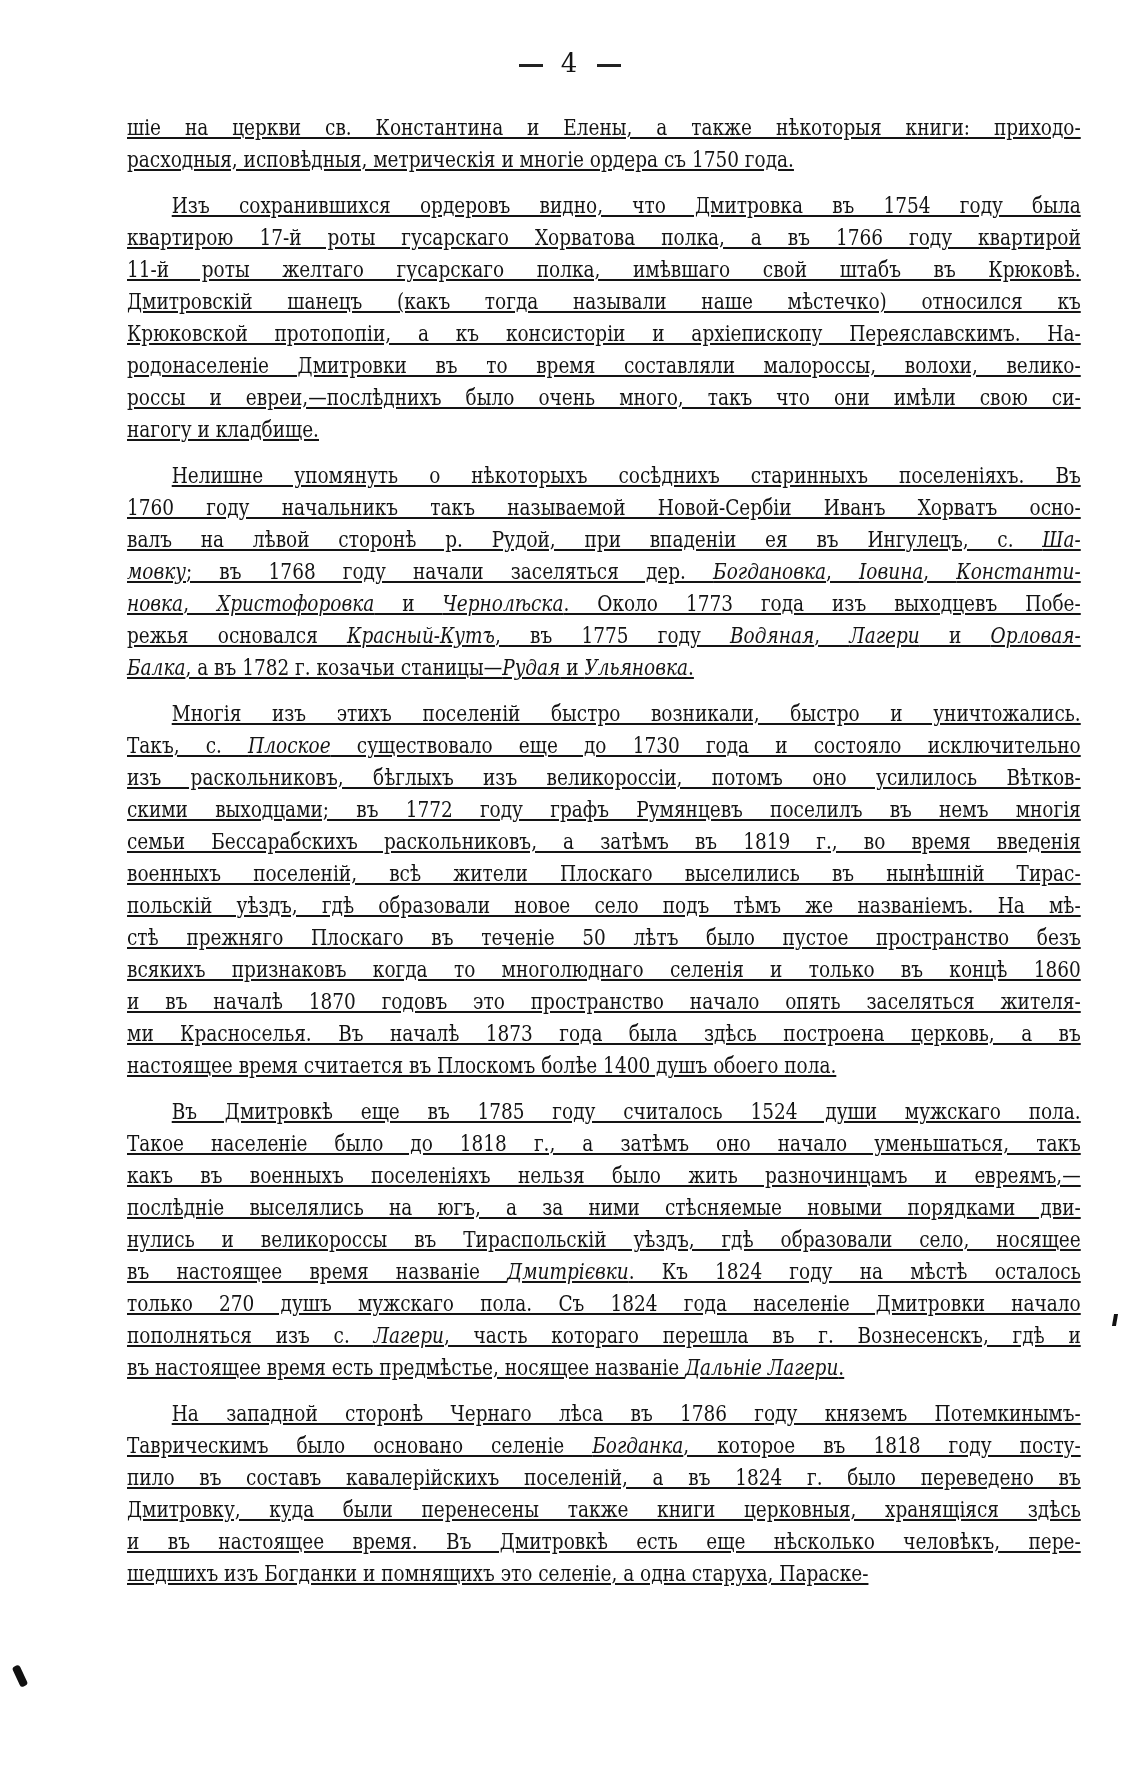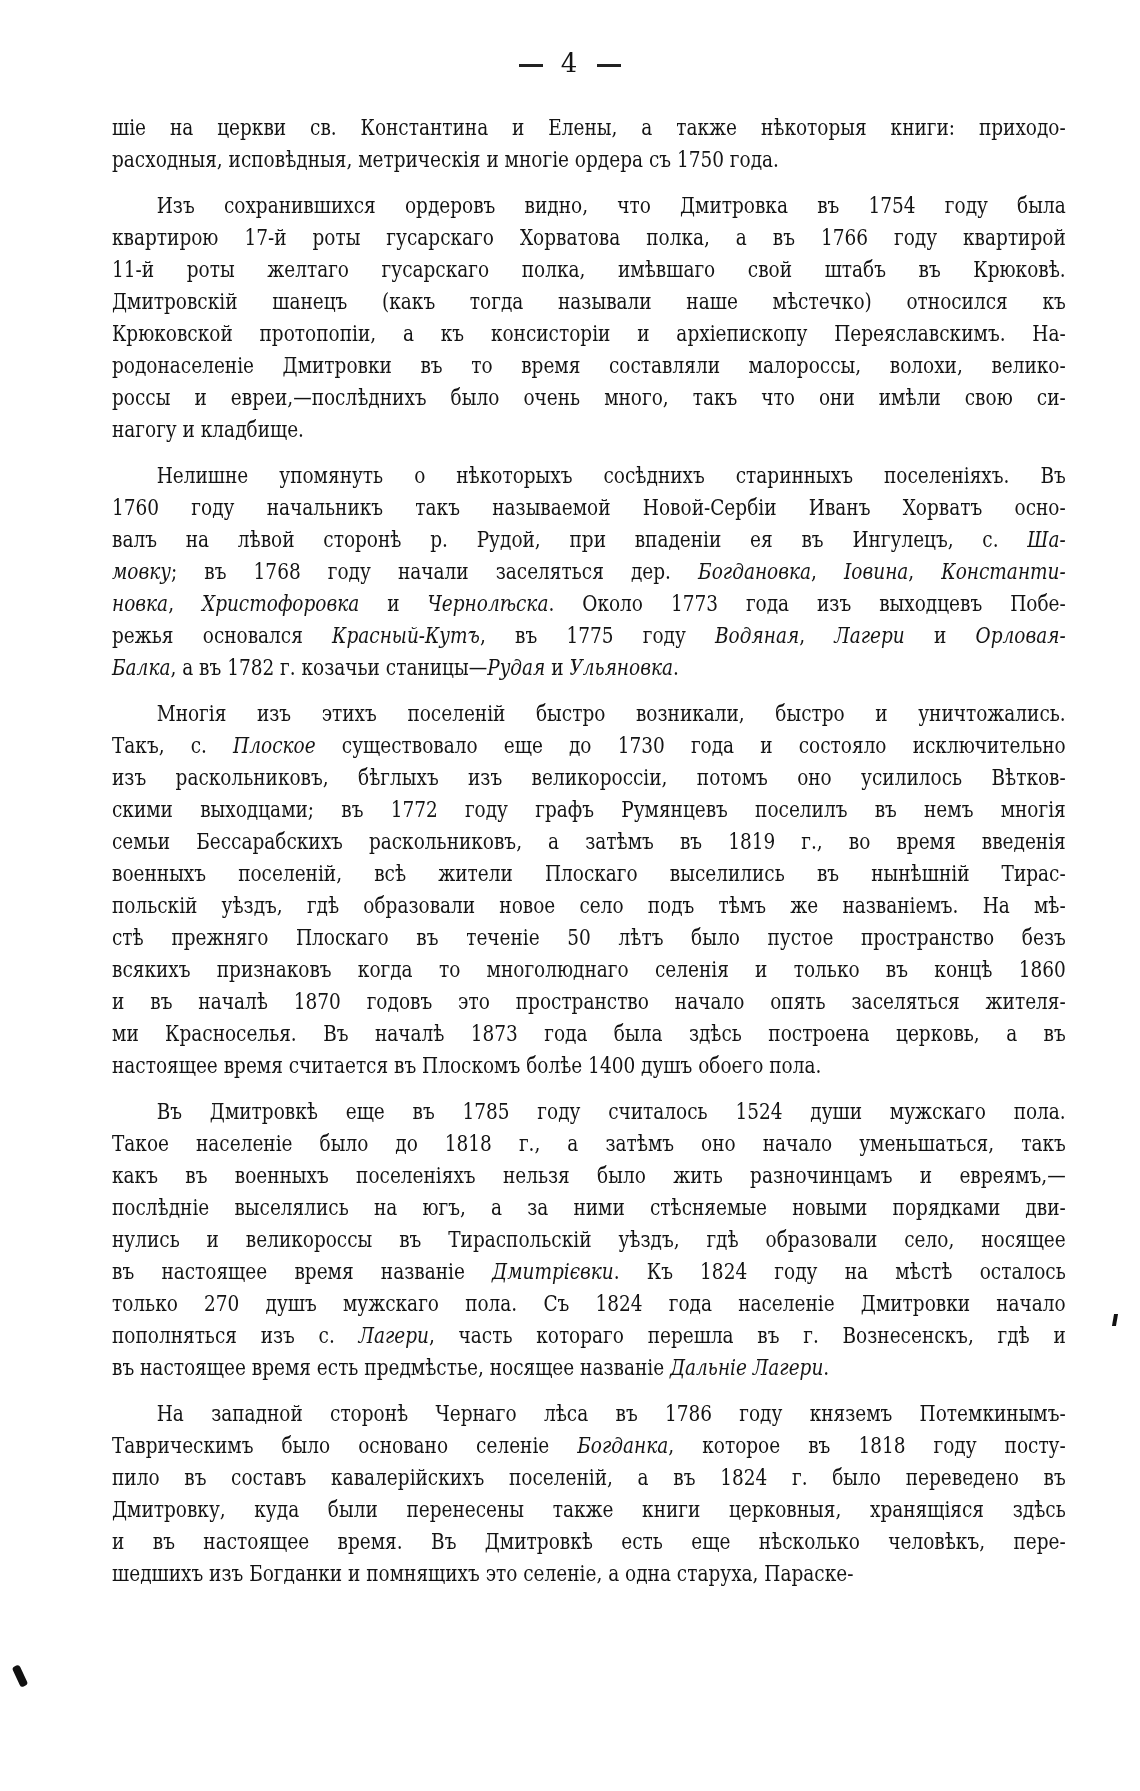--- a/index.html
+++ b/index.html
@@ -3,21 +3,21 @@
 <meta charset="utf-8">
 <style>
   html, body { margin: 0; padding: 0; background: #ffffff; }
   body { width: 1140px; height: 1791px; position: relative; overflow: hidden;
          font-family: "DejaVu Serif", "Liberation Serif", serif; color: #141414; }
   .page-number { position: absolute; top: 48px; left: 0; width: 1140px; text-align: center;
                  font-size: 26px; letter-spacing: 2px; }
   .page-number .dash { display: inline-block; width: 24px; height: 3px; background: #222;
                        vertical-align: middle; margin: 0 18px; }
   .body-text { position: absolute; left: 112px; top: 112px; width: 954px; }
-  .para { margin: 0 0 14px 0; }
+  .para { margin: 0 0 14px 15px; text-decoration: underline; }
   .line { display: block; height: 32px; line-height: 32px; font-size: 21.5px;
           text-align: justify; text-align-last: justify; white-space: nowrap; overflow: visible;
           transform: scaleX(0.86); transform-origin: left center; width: 1109px; }
   .line.last { text-align-last: left; }
   .line.indent { text-indent: 52px; }
   .it { font-style: italic; }
   .stray { position: absolute; background: #111; }
   .stray-a { left: 1113px; top: 1314px; width: 4px; height: 12px; transform: skewX(-10deg); }
   .stray-b { left: 16px; top: 1665px; width: 8px; height: 22px; border-radius: 3px; transform: rotate(-25deg); }
 </style>

